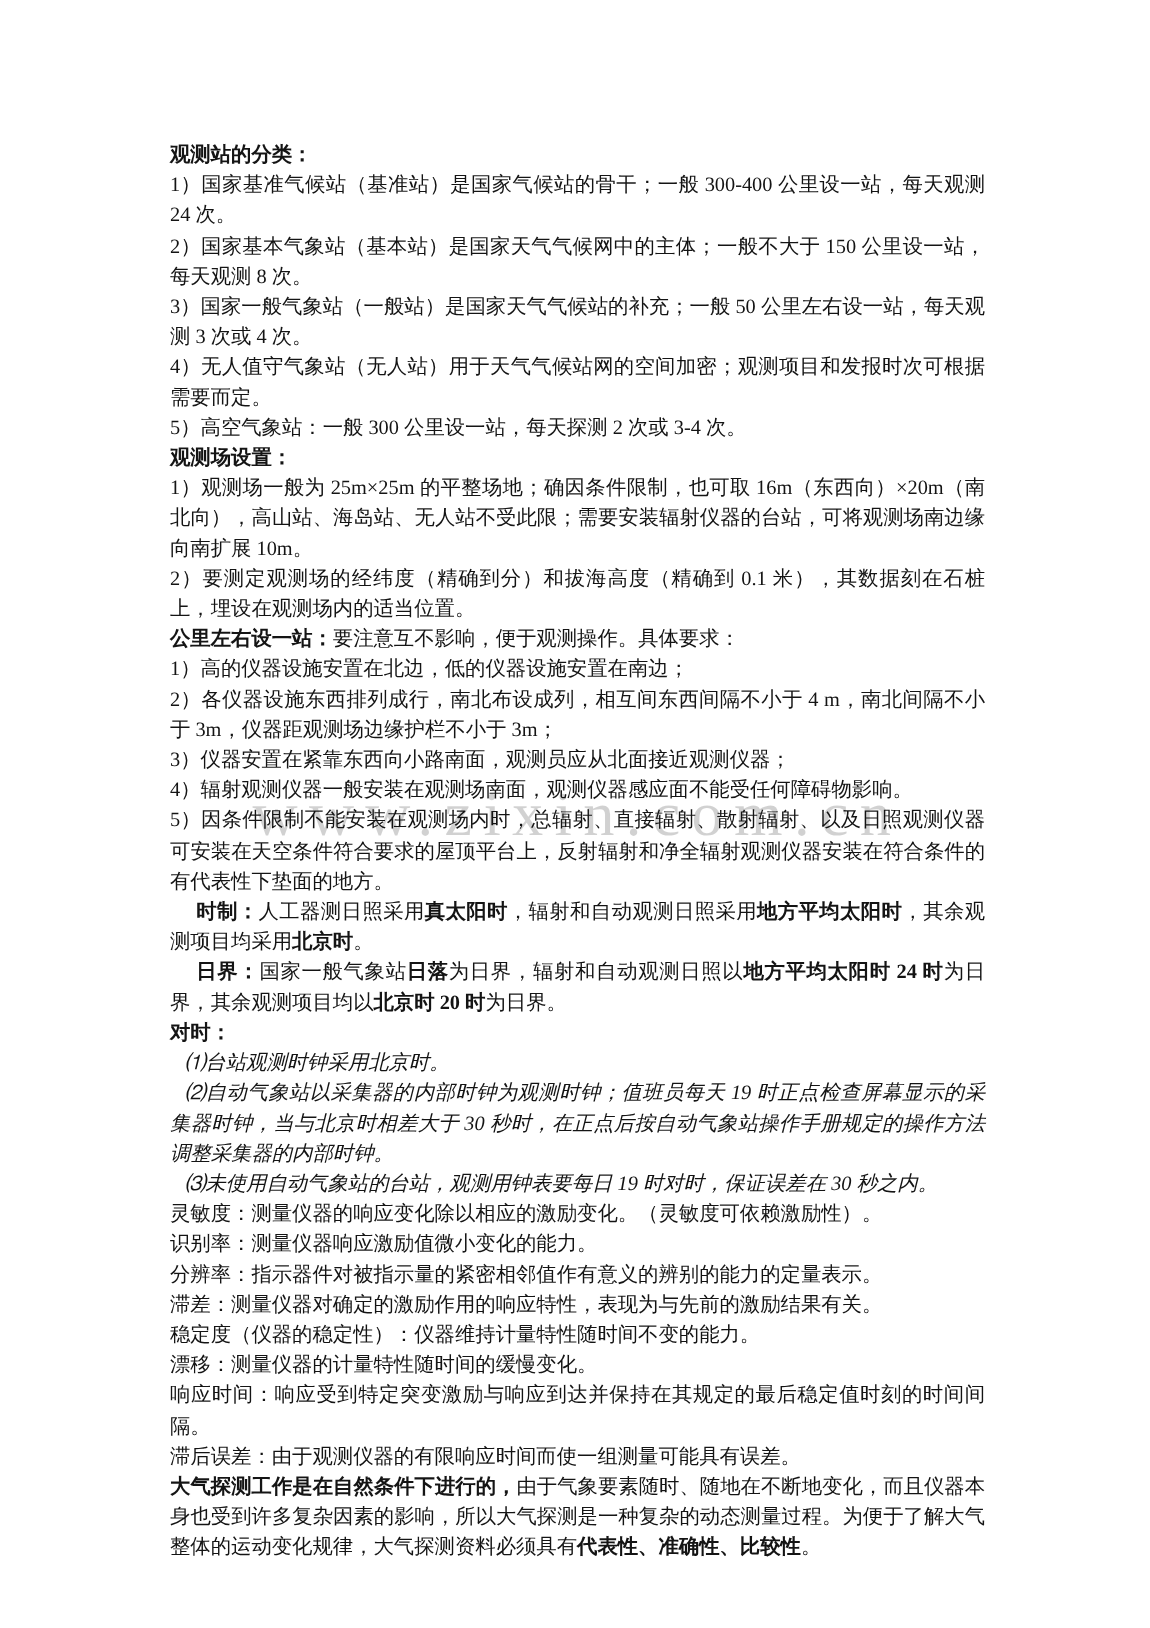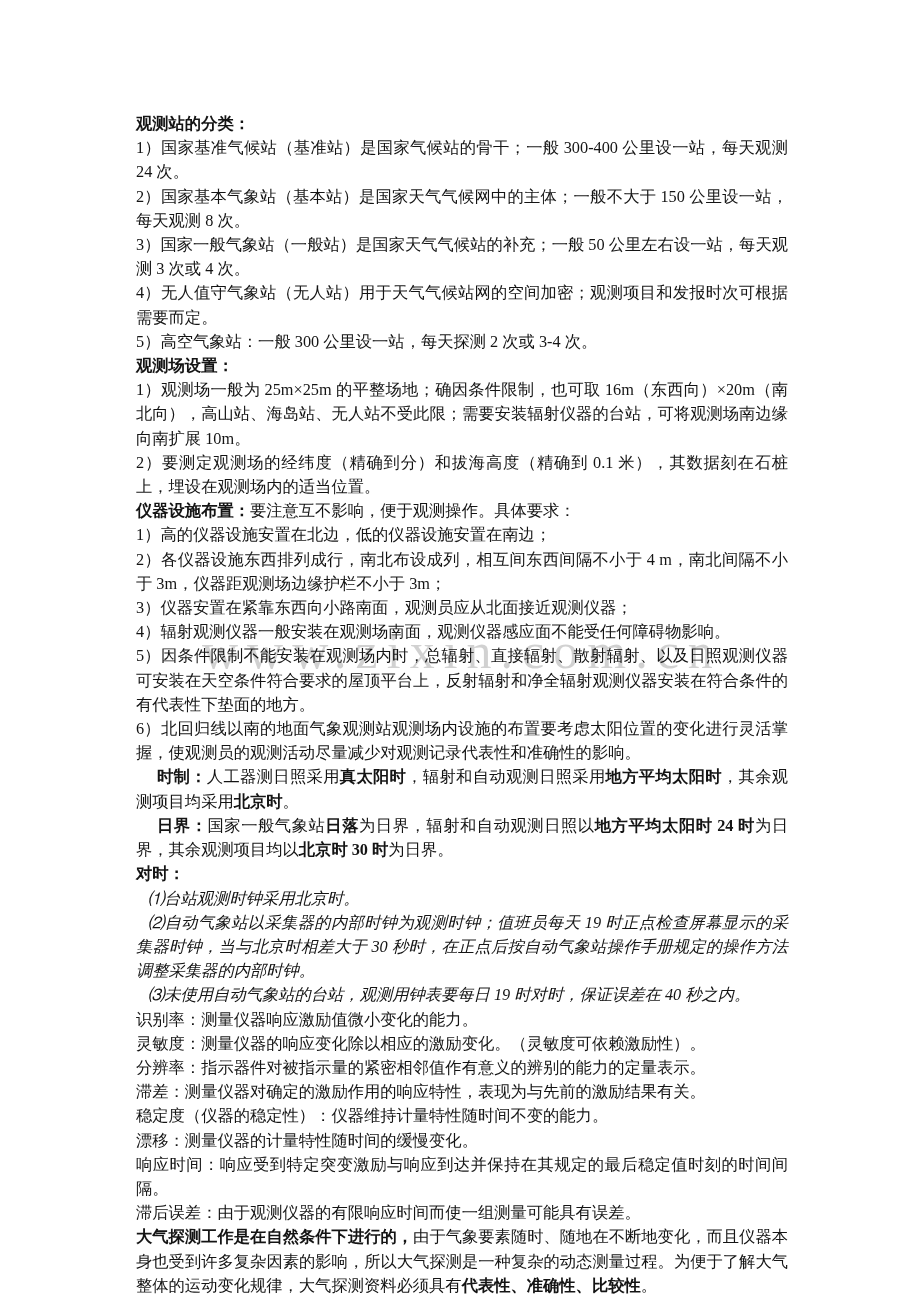--- a/index.html
+++ b/index.html
@@ -48,35 +48,34 @@
   <div class="content">
       <p><span class="b">观测站的分类：</span></p>
       <p><span>1）国家基准气候站（基准站）是国家气候站的骨干；一般 300-400 公里设一站，每天观测 24 次。</span></p>
       <p><span>2）国家基本气象站（基本站）是国家天气气候网中的主体；一般不大于 150 公里设一站，每天观测 8 次。</span></p>
       <p><span>3）国家一般气象站（一般站）是国家天气气候站的补充；一般 50 公里左右设一站，每天观测 3 次或 4 次。</span></p>
       <p><span>4）无人值守气象站（无人站）用于天气气候站网的空间加密；观测项目和发报时次可根据需要而定。</span></p>
       <p><span>5）高空气象站：一般 300 公里设一站，每天探测 2 次或 3-4 次。</span></p>
       <p><span class="b">观测场设置：</span></p>
       <p><span>1）观测场一般为 25m×25m 的平整场地；确因条件限制，也可取 16m（东西向）×20m（南北向），高山站、海岛站、无人站不受此限；需要安装辐射仪器的台站，可将观测场南边缘向南扩展 10m。</span></p>
       <p><span>2）要测定观测场的经纬度（精确到分）和拔海高度（精确到 0.1 米），其数据刻在石桩上，埋设在观测场内的适当位置。</span></p>
-      <p><span class="b">仪器设施布置：</span><span>要注意互不影响，便于观测操作。具体要求：</span></p>
+      <p><span class="b">公里左右设一站：</span><span>要注意互不影响，便于观测操作。具体要求：</span></p>
       <p><span>1）高的仪器设施安置在北边，低的仪器设施安置在南边；</span></p>
       <p><span>2）各仪器设施东西排列成行，南北布设成列，相互间东西间隔不小于 4 m，南北间隔不小于 3m，仪器距观测场边缘护栏不小于 3m；</span></p>
       <p><span>3）仪器安置在紧靠东西向小路南面，观测员应从北面接近观测仪器；</span></p>
       <p><span>4）辐射观测仪器一般安装在观测场南面，观测仪器感应面不能受任何障碍物影响。</span></p>
       <p><span>5）因条件限制不能安装在观测场内时，总辐射、直接辐射、散射辐射、以及日照观测仪器可安装在天空条件符合要求的屋顶平台上，反射辐射和净全辐射观测仪器安装在符合条件的有代表性下垫面的地方。</span></p>
-      <p><span>6）北回归线以南的地面气象观测站观测场内设施的布置要考虑太阳位置的变化进行灵活掌握，使观测员的观测活动尽量减少对观测记录代表性和准确性的影响。</span></p>
       <p class="indent-2"><span class="b">时制：</span><span>人工器测日照采用</span><span class="b">真太阳时</span><span>，辐射和自动观测日照采用</span><span class="b">地方平均太阳时</span><span>，其余观测项目均采用</span><span class="b">北京时</span><span>。</span></p>
-      <p class="indent-2"><span class="b">日界：</span><span>国家一般气象站</span><span class="b">日落</span><span>为日界，辐射和自动观测日照以</span><span class="b">地方平均太阳时 24 时</span><span>为日界，其余观测项目均以</span><span class="b">北京时 30 时</span><span>为日界。</span></p>
+      <p class="indent-2"><span class="b">日界：</span><span>国家一般气象站</span><span class="b">日落</span><span>为日界，辐射和自动观测日照以</span><span class="b">地方平均太阳时 24 时</span><span>为日界，其余观测项目均以</span><span class="b">北京时 20 时</span><span>为日界。</span></p>
       <p><span class="b">对时：</span></p>
       <p class="indent-1"><span>⑴台站观测时钟采用北京时。</span></p>
       <p class="indent-1"><span>⑵自动气象站以采集器的内部时钟为观测时钟；值班员每天 19 时正点检查屏幕显示的采集器时钟，当与北京时相差大于 30 秒时，在正点后按自动气象站操作手册规定的操作方法调整采集器的内部时钟。</span></p>
-      <p class="indent-1"><span>⑶未使用自动气象站的台站，观测用钟表要每日 19 时对时，保证误差在 40 秒之内。</span></p>
+      <p class="indent-1"><span>⑶未使用自动气象站的台站，观测用钟表要每日 19 时对时，保证误差在 30 秒之内。</span></p>
+      <p><span>灵敏度：测量仪器的响应变化除以相应的激励变化。（灵敏度可依赖激励性）。</span></p>
       <p><span>识别率：测量仪器响应激励值微小变化的能力。</span></p>
-      <p><span>灵敏度：测量仪器的响应变化除以相应的激励变化。（灵敏度可依赖激励性）。</span></p>
       <p><span>分辨率：指示器件对被指示量的紧密相邻值作有意义的辨别的能力的定量表示。</span></p>
       <p><span>滞差：测量仪器对确定的激励作用的响应特性，表现为与先前的激励结果有关。</span></p>
       <p><span>稳定度（仪器的稳定性）：仪器维持计量特性随时间不变的能力。</span></p>
       <p><span>漂移：测量仪器的计量特性随时间的缓慢变化。</span></p>
       <p><span>响应时间：响应受到特定突变激励与响应到达并保持在其规定的最后稳定值时刻的时间间隔。</span></p>
       <p><span>滞后误差：由于观测仪器的有限响应时间而使一组测量可能具有误差。</span></p>
       <p><span class="b">大气探测工作是在自然条件下进行的，</span><span>由于气象要素随时、随地在不断地变化，而且仪器本身也受到许多复杂因素的影响，所以大气探测是一种复杂的动态测量过程。为便于了解大气整体的运动变化规律，大气探测资料必须具有</span><span class="b">代表性、准确性、比较性</span><span>。</span></p>
     </div>
 </div>
 

